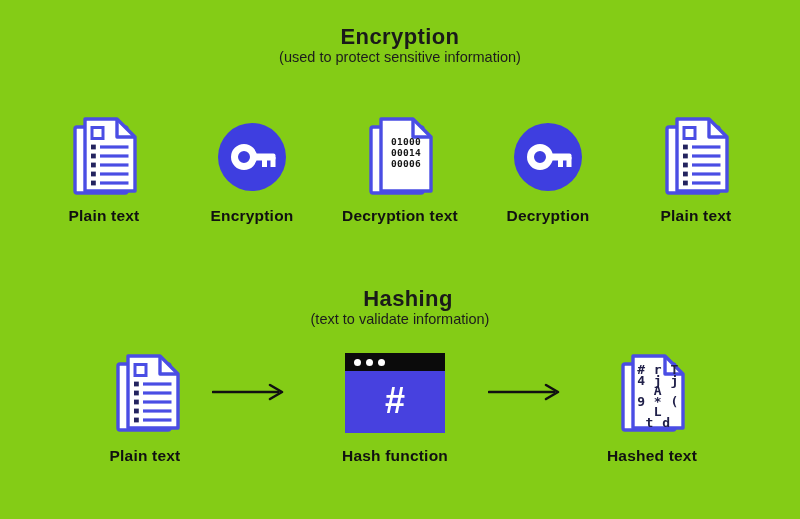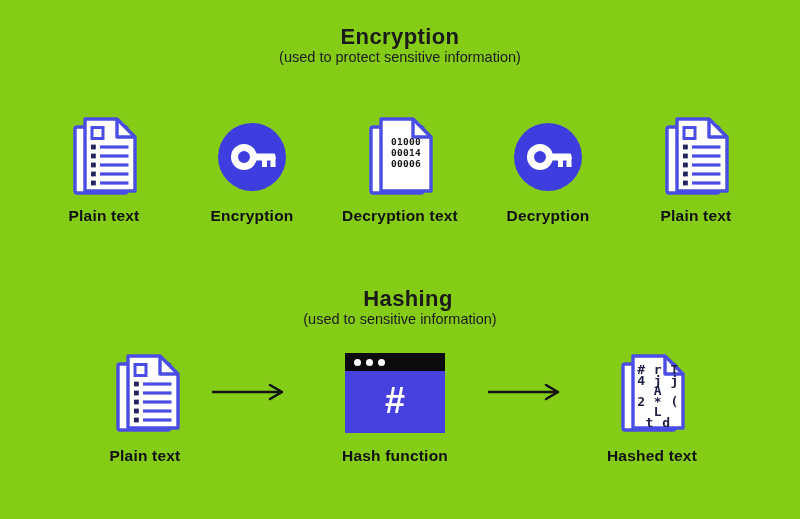--- a/index.html
+++ b/index.html
@@ -147,21 +147,21 @@
           <rect class="doc-bullet" x="24" y="65.6" width="4.8" height="4.8"></rect>
             <line class="doc-line" x1="33" y1="68" x2="61.5" y2="68"></line>
         </svg>
       </div>
       <div class="item-label">Plain text</div>
     </div>
 
   </div>
 
   <div class="sec-title hashing">Hashing</div>
-  <div class="sec-sub">(used to sensitive information)</div>
+  <div class="sec-sub">(text to validate information)</div>
 
   <div class="row2">
 
     <div class="abs" style="left:110px;top:0;">
       <svg width="74" height="84" viewBox="0 0 74 84">
         <rect class="doc-stroke" x="8" y="12" width="52" height="66" rx="2"></rect>
         <path class="doc-stroke" d="M18 4 H50 L68 22 V76 H18 Z"></path>
         <path class="doc-stroke-open" d="M50 4 V22 H68"></path>
         <rect class="doc-square" x="25" y="12.5" width="11" height="11"></rect>
         <rect class="doc-bullet" x="24" y="29.6" width="4.8" height="4.8"></rect>
@@ -204,21 +204,21 @@
 
     <div class="abs icon-box" style="left:615px;top:0;height:auto;">
       <svg width="74" height="84" viewBox="0 0 74 84">
         <rect class="doc-stroke" x="8" y="12" width="52" height="66" rx="2"></rect>
         <path class="doc-stroke" d="M18 4 H50 L68 22 V76 H18 Z"></path>
         <path class="doc-stroke-open" d="M50 4 V22 H68"></path>
       </svg>
       <div class="doc-text hashed">
         <div># r T</div>
         <div>4 j j A</div>
-        <div>2 * ( L</div>
+        <div>9 * ( L</div>
         <div>t d</div>
       </div>
     </div>
 
     <div class="r2-label" style="left:60px;">Plain text</div>
     <div class="r2-label" style="left:310px;">Hash function</div>
     <div class="r2-label" style="left:567px;">Hashed text</div>
 
   </div>
 

